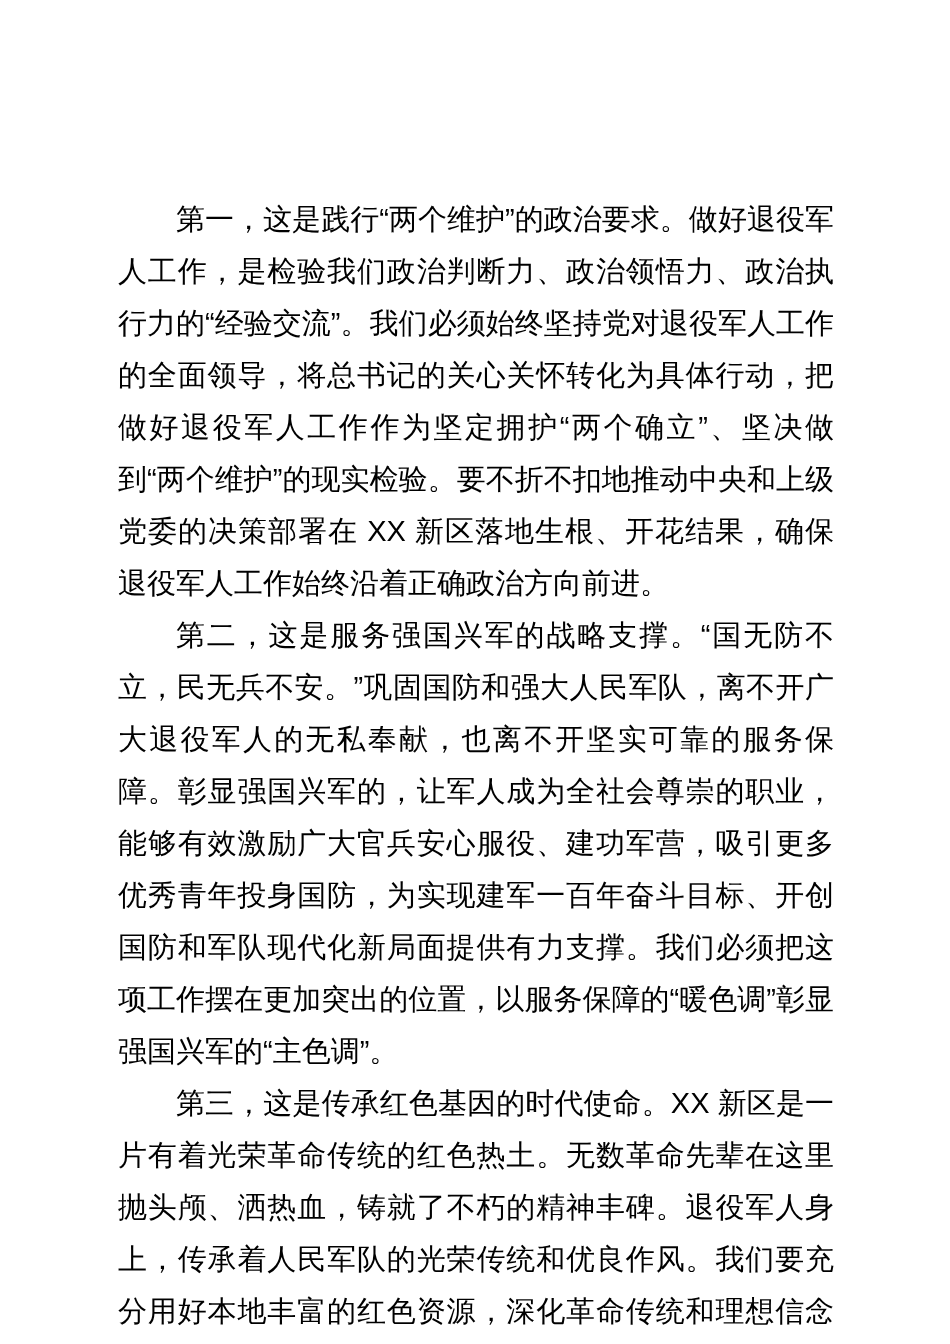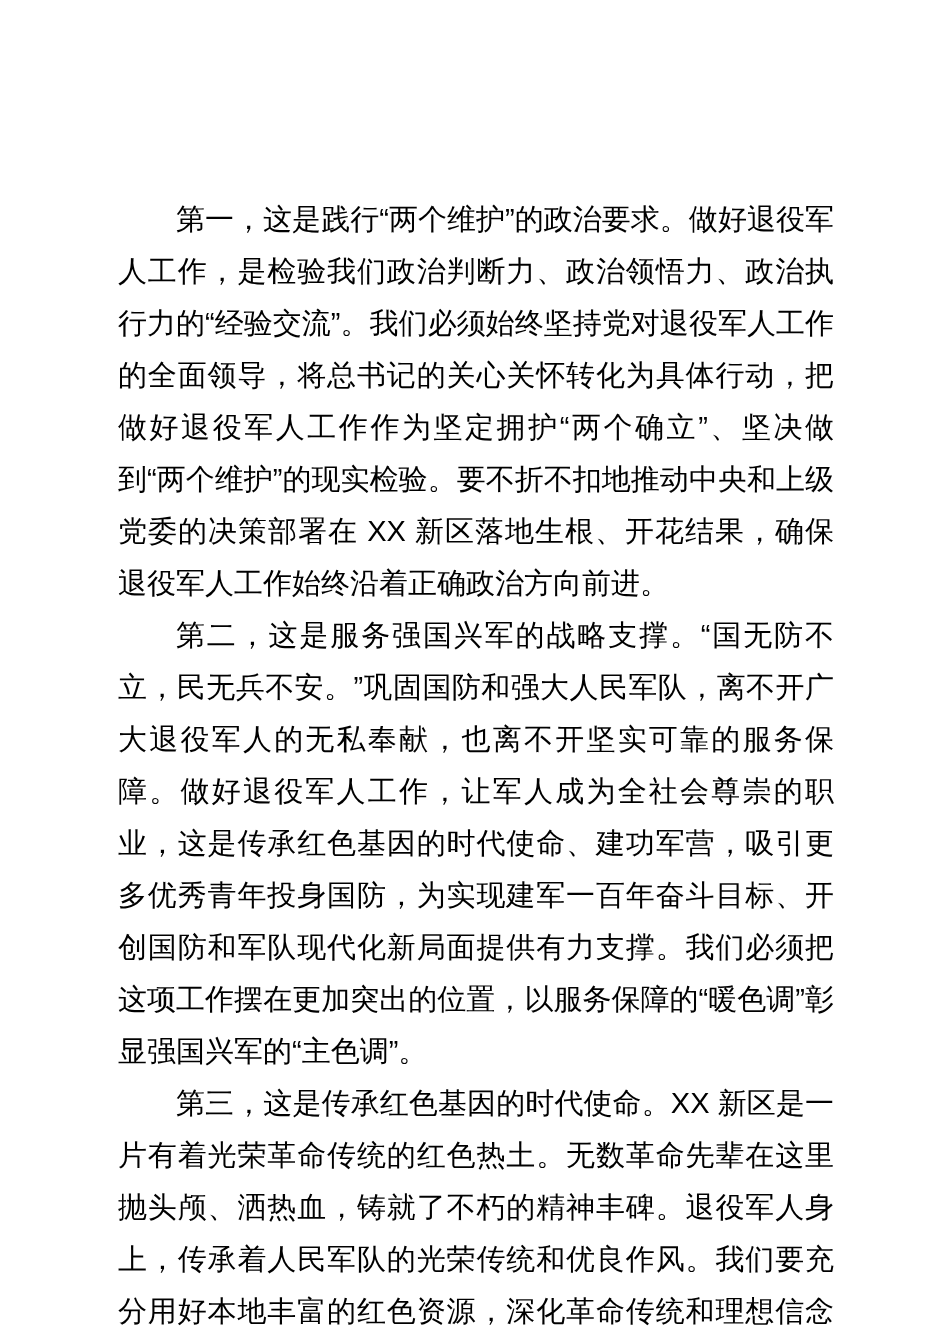--- a/index.html
+++ b/index.html
@@ -34,16 +34,16 @@
     word-break: break-all;
     overflow-wrap: break-word;
   }
 </style>
 </head>
 <body>
 
 <div class="page">
   <div class="content">
     <p>第一，这是践行“两个维护”的政治要求。做好退役军人工作，是检验我们政治判断力、政治领悟力、政治执行力的“经验交流”。我们必须始终坚持党对退役军人工作的全面领导，将总书记的关心关怀转化为具体行动，把做好退役军人工作作为坚定拥护“两个确立”、坚决做到“两个维护”的现实检验。要不折不扣地推动中央和上级党委的决策部署在 XX 新区落地生根、开花结果，确保退役军人工作始终沿着正确政治方向前进。</p>
-    <p>第二，这是服务强国兴军的战略支撑。“国无防不立，民无兵不安。”巩固国防和强大人民军队，离不开广大退役军人的无私奉献，也离不开坚实可靠的服务保障。做好退役军人工作，让军人成为全社会尊崇的职业，这是传承红色基因的时代使命、建功军营，吸引更多优秀青年投身国防，为实现建军一百年奋斗目标、开创国防和军队现代化新局面提供有力支撑。我们必须把这项工作摆在更加突出的位置，以服务保障的“暖色调”彰显强国兴军的“主色调”。</p>
+    <p>第二，这是服务强国兴军的战略支撑。“国无防不立，民无兵不安。”巩固国防和强大人民军队，离不开广大退役军人的无私奉献，也离不开坚实可靠的服务保障。彰显强国兴军的，让军人成为全社会尊崇的职业，能够有效激励广大官兵安心服役、建功军营，吸引更多优秀青年投身国防，为实现建军一百年奋斗目标、开创国防和军队现代化新局面提供有力支撑。我们必须把这项工作摆在更加突出的位置，以服务保障的“暖色调”彰显强国兴军的“主色调”。</p>
     <p>第三，这是传承红色基因的时代使命。XX 新区是一片有着光荣革命传统的红色热土。无数革命先辈在这里抛头颅、洒热血，铸就了不朽的精神丰碑。退役军人身上，传承着人民军队的光荣传统和优良作风。我们要充分用好本地丰富的红色资源，深化革命传统和理想信念教育，引导广大退役军人“退役</p>
   </div>
 </div>
 
 </body></html>

